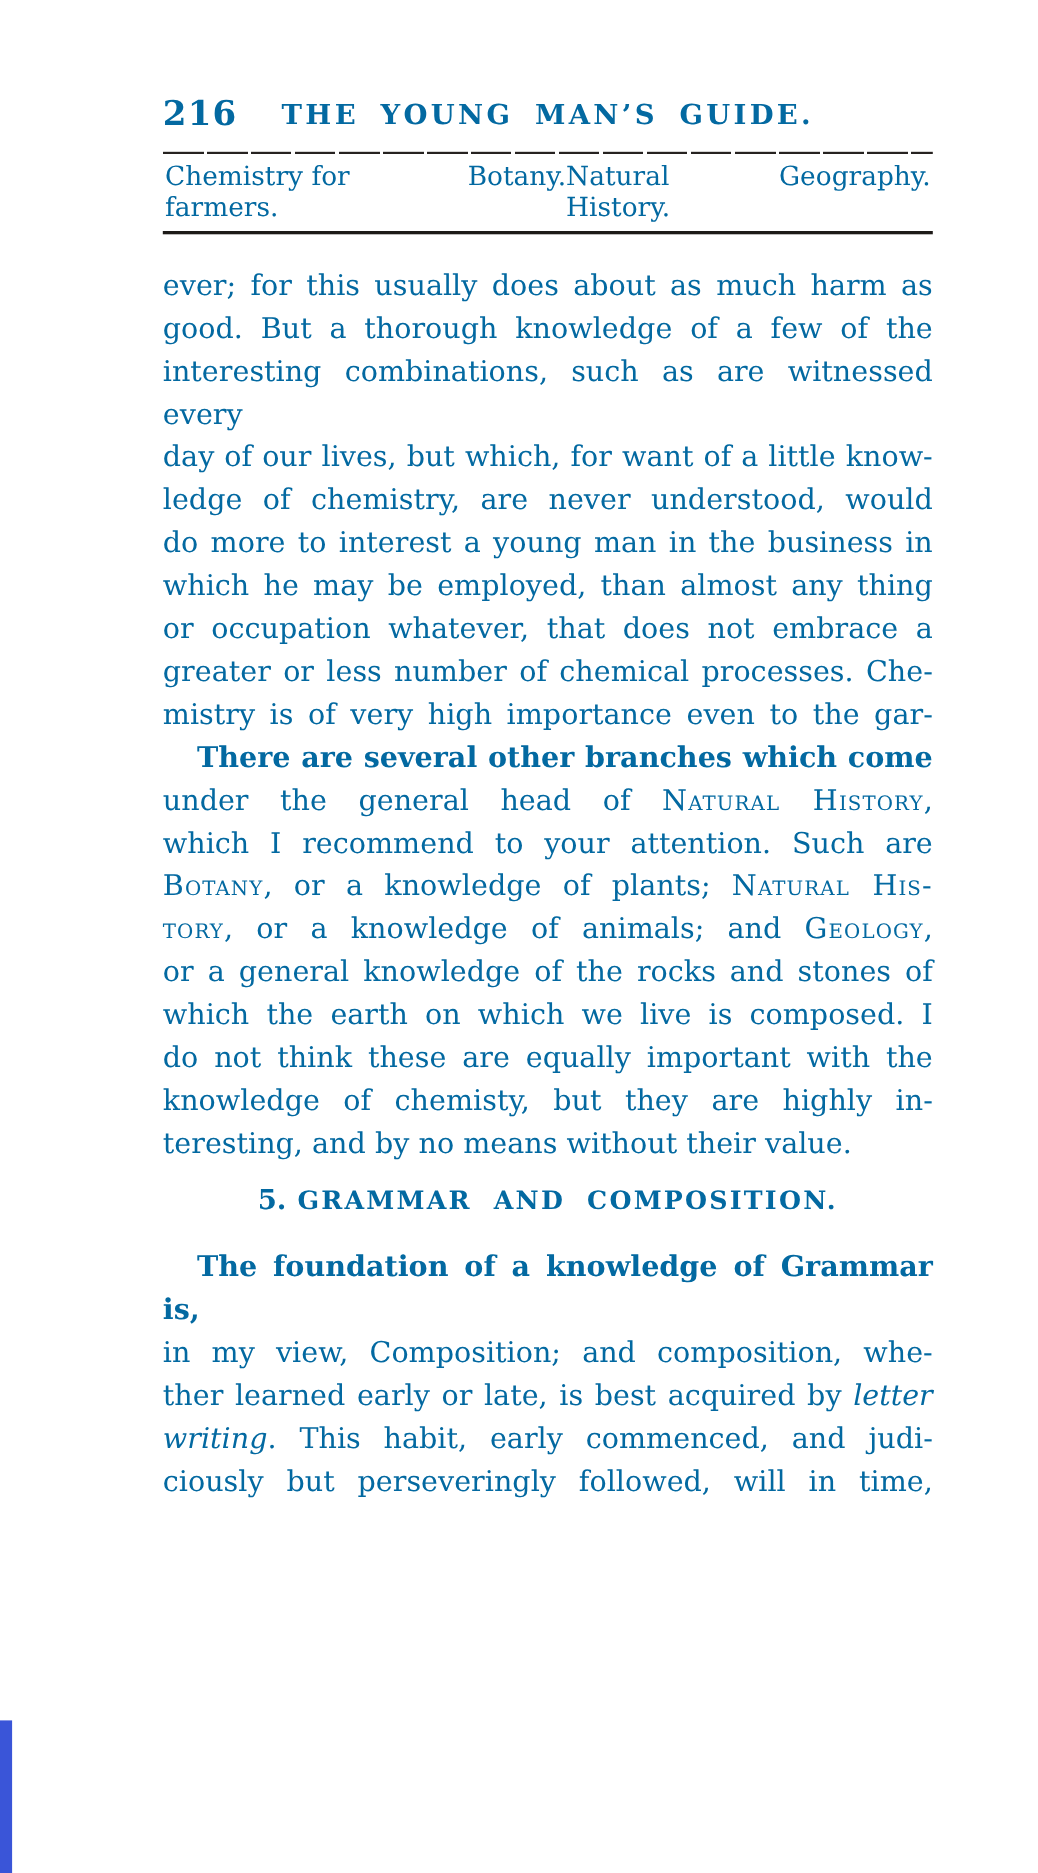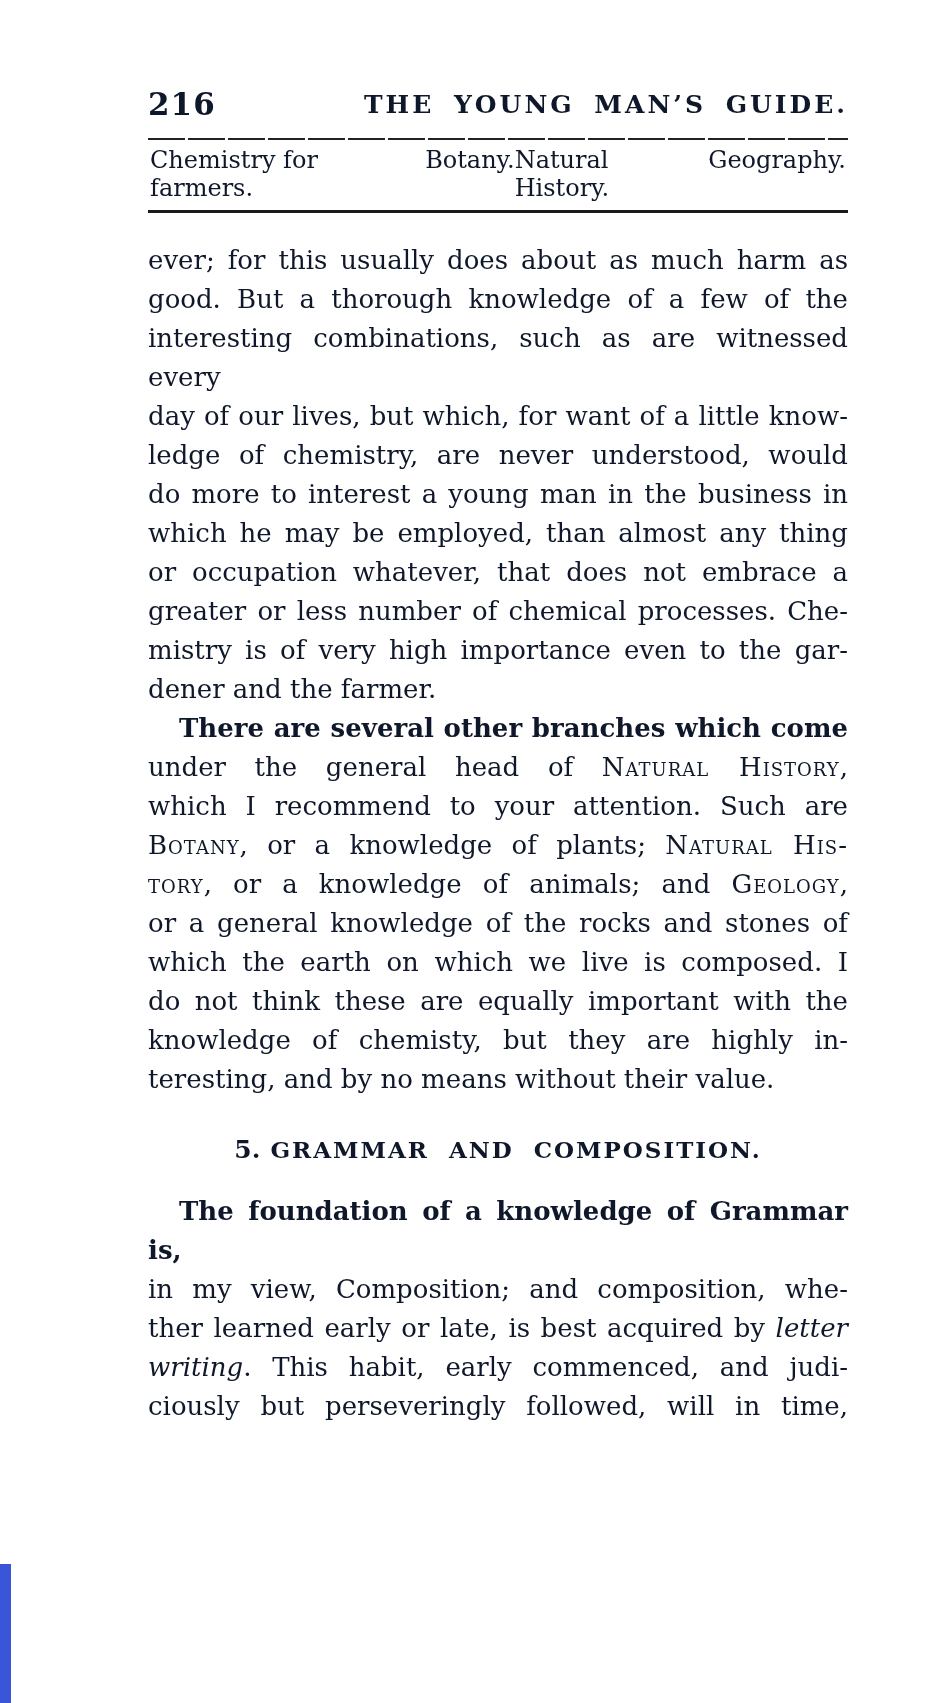--- a/index.html
+++ b/index.html
@@ -1,39 +1,39 @@
 <!DOCTYPE html>
 <html><head>
 <meta charset="utf-8">
 <style>
   html,body{margin:0;padding:0;background:#ffffff;}
   .page{
     position:relative;
     width:944px;height:1703px;
     background:#ffffff;
     font-family:"DejaVu Serif", serif;
-    color:#0f172a;
+    color:#0369a1;
     overflow:hidden;
   }
   .content{
     position:absolute;
     left:148px;top:0;
     width:700px;
   }
   .header-row{
     position:relative;
     margin-top:86px;
     height:38px;
   }
   .page-number{
     position:absolute;left:0;top:0;
     font-size:31px;font-weight:bold;letter-spacing:1px;
   }
   .running-title{
-    text-align:right;
+    text-align:center;
     font-size:25px;font-weight:bold;
     letter-spacing:3px;word-spacing:8px;
     padding-top:4px;
   }
   .rule-thin{
     margin-top:14px;
     height:2px;
     background:repeating-linear-gradient(90deg,#262220 0 37px,transparent 37px 40px);
   }
   .guide-words{
@@ -52,21 +52,21 @@
     line-height:39px;
     text-align:justify;
     text-align-last:justify;
   }
   .line.last{text-align-last:left;}
   .line.indent{text-indent:31px;font-weight:bold;}
   .sc{font-variant:small-caps;letter-spacing:1px;}
   .it{font-style:italic;}
   .section-heading{
     text-align:center;
-    margin-top:36px;
+    margin-top:16px;
     margin-bottom:23px;
     font-size:23px;
     font-weight:bold;
     letter-spacing:2px;
     word-spacing:10px;
   }
   .section-heading .num{letter-spacing:0;margin-right:10px;font-size:25px;}
   .artifact-strip{
     position:absolute;
     left:0;bottom:0;
@@ -99,21 +99,20 @@
         <div class="line"><span>ever; for this usually does about as much harm as</span></div>
         <div class="line"><span>good.  But a thorough knowledge of a few of the</span></div>
         <div class="line"><span>interesting combinations, such as are witnessed every</span></div>
         <div class="line"><span>day of our lives, but which, for want of a little know-</span></div>
         <div class="line"><span>ledge of chemistry, are never understood, would</span></div>
         <div class="line"><span>do more to interest a young man in the business in</span></div>
         <div class="line"><span>which he may be employed, than almost any thing</span></div>
         <div class="line"><span>or occupation whatever, that does not embrace a</span></div>
         <div class="line"><span>greater or less number of chemical processes.  Che-</span></div>
         <div class="line"><span>mistry is of very high importance even to the gar-</span></div>
-        <div class="line last"><span>dener and the farmer.</span></div>
         <div class="line indent"><span>There are several other branches which come</span></div>
         <div class="line"><span>under the general head of </span><span class="sc">Natural History</span><span>,</span></div>
         <div class="line"><span>which I recommend to your attention.  Such are</span></div>
         <div class="line"><span class="sc">Botany</span><span>, or a knowledge of plants; </span><span class="sc">Natural His-</span></div>
         <div class="line"><span class="sc">tory</span><span>, or a knowledge of animals; and </span><span class="sc">Geology</span><span>,</span></div>
         <div class="line"><span>or a general knowledge of the rocks and stones of</span></div>
         <div class="line"><span>which the earth on which we live is composed.  I</span></div>
         <div class="line"><span>do not think these are equally important with the</span></div>
         <div class="line"><span>knowledge of chemisty, but they are highly in-</span></div>
         <div class="line last"><span>teresting, and by no means without their value.</span></div>

